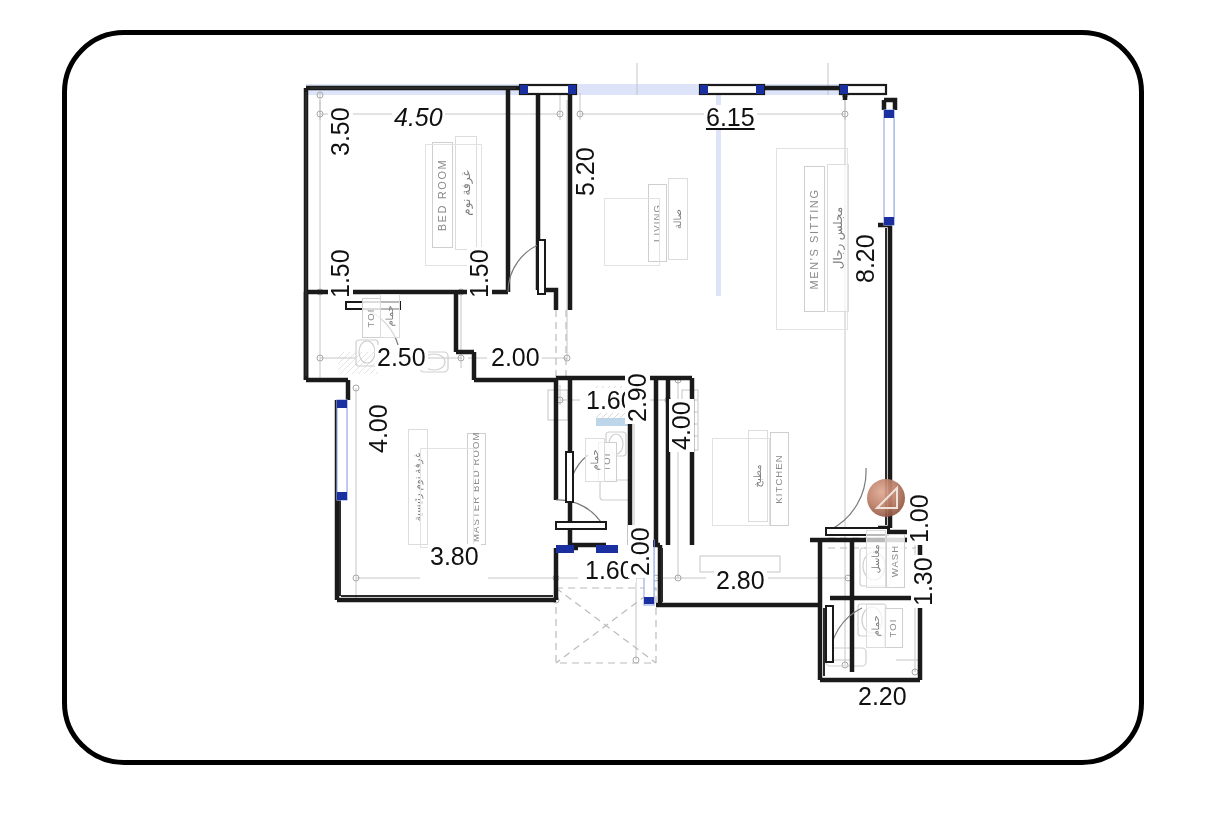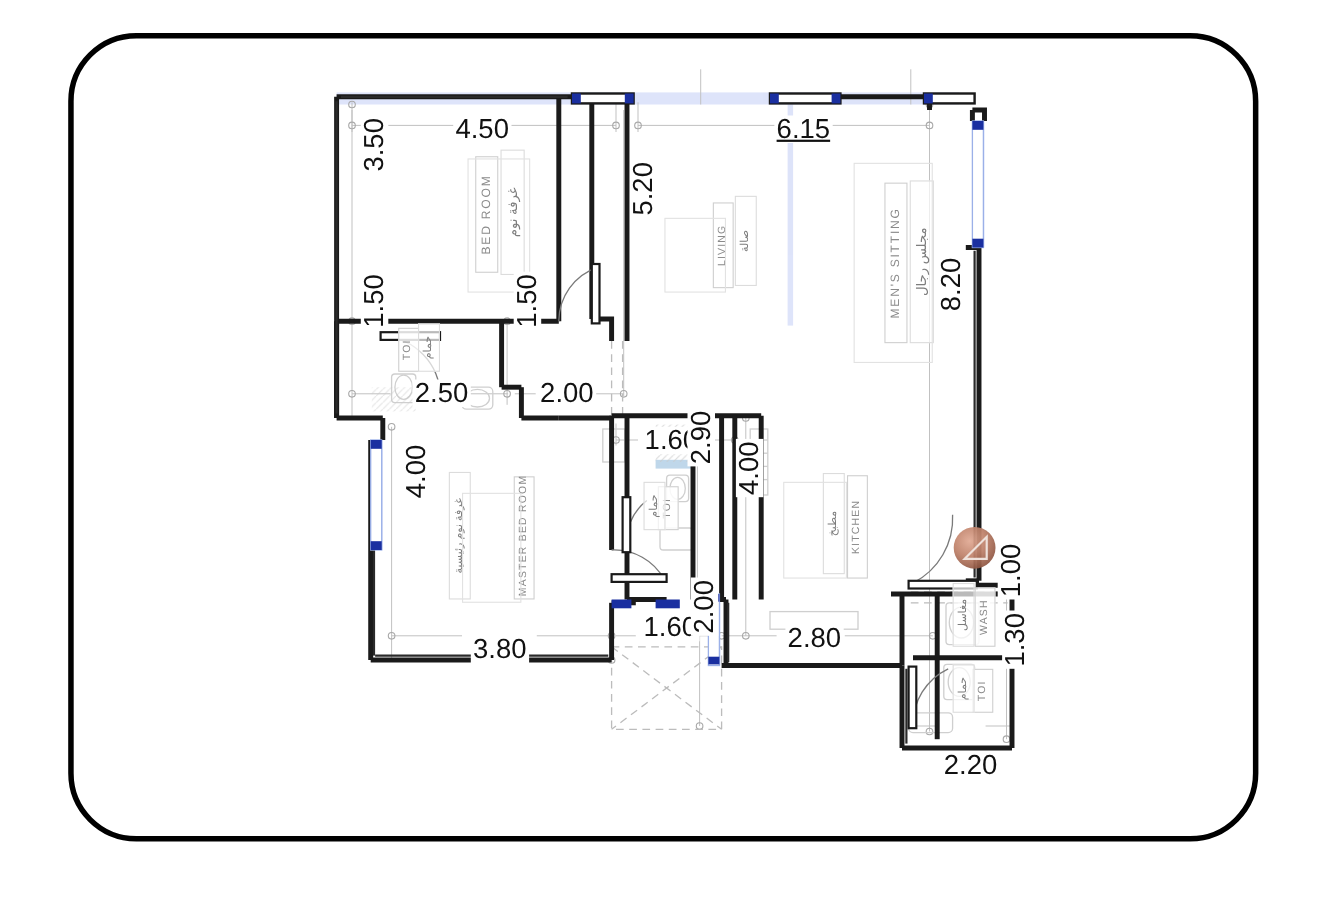--- a/index.html
+++ b/index.html
@@ -401,34 +401,34 @@
   <div class="lbl roomtag small" style="left:598px; top:482px; width:34px;">TOI</div>
   <div class="lbl arabic small" style="left:585px; top:482px; width:34px;">حمام</div>
 
   <div class="lbl roomtag small" style="left:886px; top:588px; width:48px;">WASH</div>
   <div class="lbl arabic small" style="left:866px; top:588px; width:48px;">مغاسل</div>
 
   <div class="lbl roomtag small" style="left:884px; top:648px; width:34px;">TOI</div>
   <div class="lbl arabic small" style="left:866px; top:648px; width:34px;">حمام</div>
 
   <div id="dims-layer">
-      <div class="lbl dim" style="left: 412px; top: 105px;">4.50</div>
+      <div class="lbl dim" style="left: 392px; top: 105px; font-style: italic;">4.50</div>
       <div class="lbl dim" style="left: 704px; top: 105px; text-decoration: underline;">6.15</div>
       <div class="lbl dim vert" style="left: 328px; top: 158px;">3.50</div>
       <div class="lbl dim vert" style="left: 573px; top: 198px;">5.20</div>
       <div class="lbl dim vert" style="left: 853px; top: 285px;">8.20</div>
       <div class="lbl dim vert" style="left: 328px; top: 300px;">1.50</div>
       <div class="lbl dim vert" style="left: 467px; top: 300px;">1.50</div>
       <div class="lbl dim" style="left: 375px; top: 345px;">2.50</div>
       <div class="lbl dim" style="left: 489px; top: 345px;">2.00</div>
       <div class="lbl dim" style="left: 584px; top: 388px;">1.60</div>
       <div class="lbl dim vert" style="left: 625px; top: 424px;">2.90</div>
       <div class="lbl dim vert" style="left: 669px; top: 452px;">4.00</div>
       <div class="lbl dim vert" style="left: 366px; top: 455px;">4.00</div>
-      <div class="lbl dim" style="left: 428px; top: 578px;">3.80</div>
+      <div class="lbl dim" style="left: 428px; top: 544px;">3.80</div>
       <div class="lbl dim" style="left: 583px; top: 558px;">1.60</div>
       <div class="lbl dim vert" style="left: 628px; top: 578px;">2.00</div>
       <div class="lbl dim" style="left: 714px; top: 568px;">2.80</div>
       <div class="lbl dim vert" style="left: 907px; top: 545px;">1.00</div>
       <div class="lbl dim vert" style="left: 911px; top: 608px;">1.30</div>
       <div class="lbl dim" style="left: 856px; top: 684px;">2.20</div>
     </div>
 
 </div>
 

